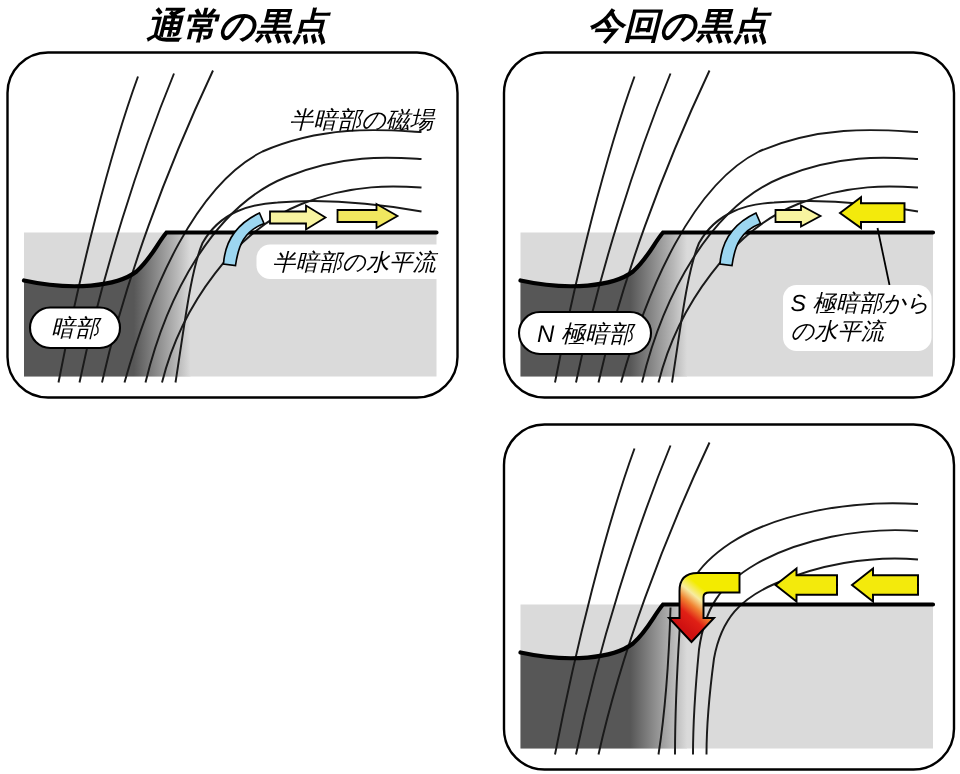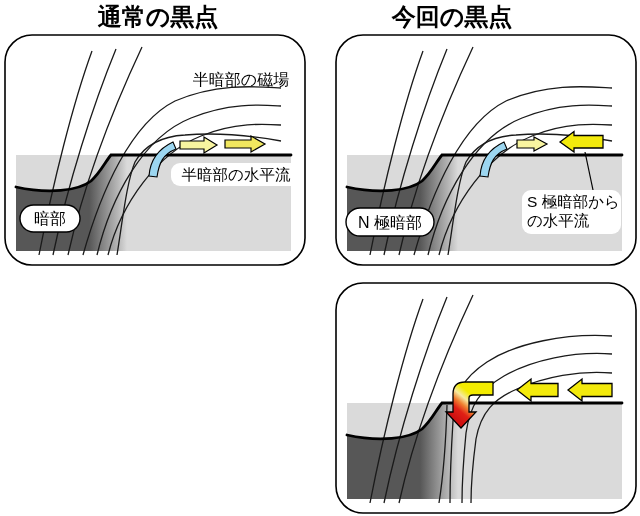--- a/index.html
+++ b/index.html
@@ -1,17 +1,17 @@
 <!DOCTYPE html>
 <html><head>
 <meta charset="utf-8">
 <style>
   html,body{margin:0;padding:0;background:#ffffff;}
   .stage{position:relative;width:640px;height:516px;background:#ffffff;overflow:hidden;
-         font-family:"Liberation Sans", sans-serif;}
+         font-family:"Liberation Sans", sans-serif;font-style:italic;}
   svg{display:block;}
   text{font-family:"Liberation Sans", sans-serif;fill:#000;}
   .title{font-size:24px;font-weight:600;}
   .lbl{font-size:16px;}
   .lbl-s{font-size:15.5px;}
 </style>
 </head>
 <body>
 
 <div class="stage">

